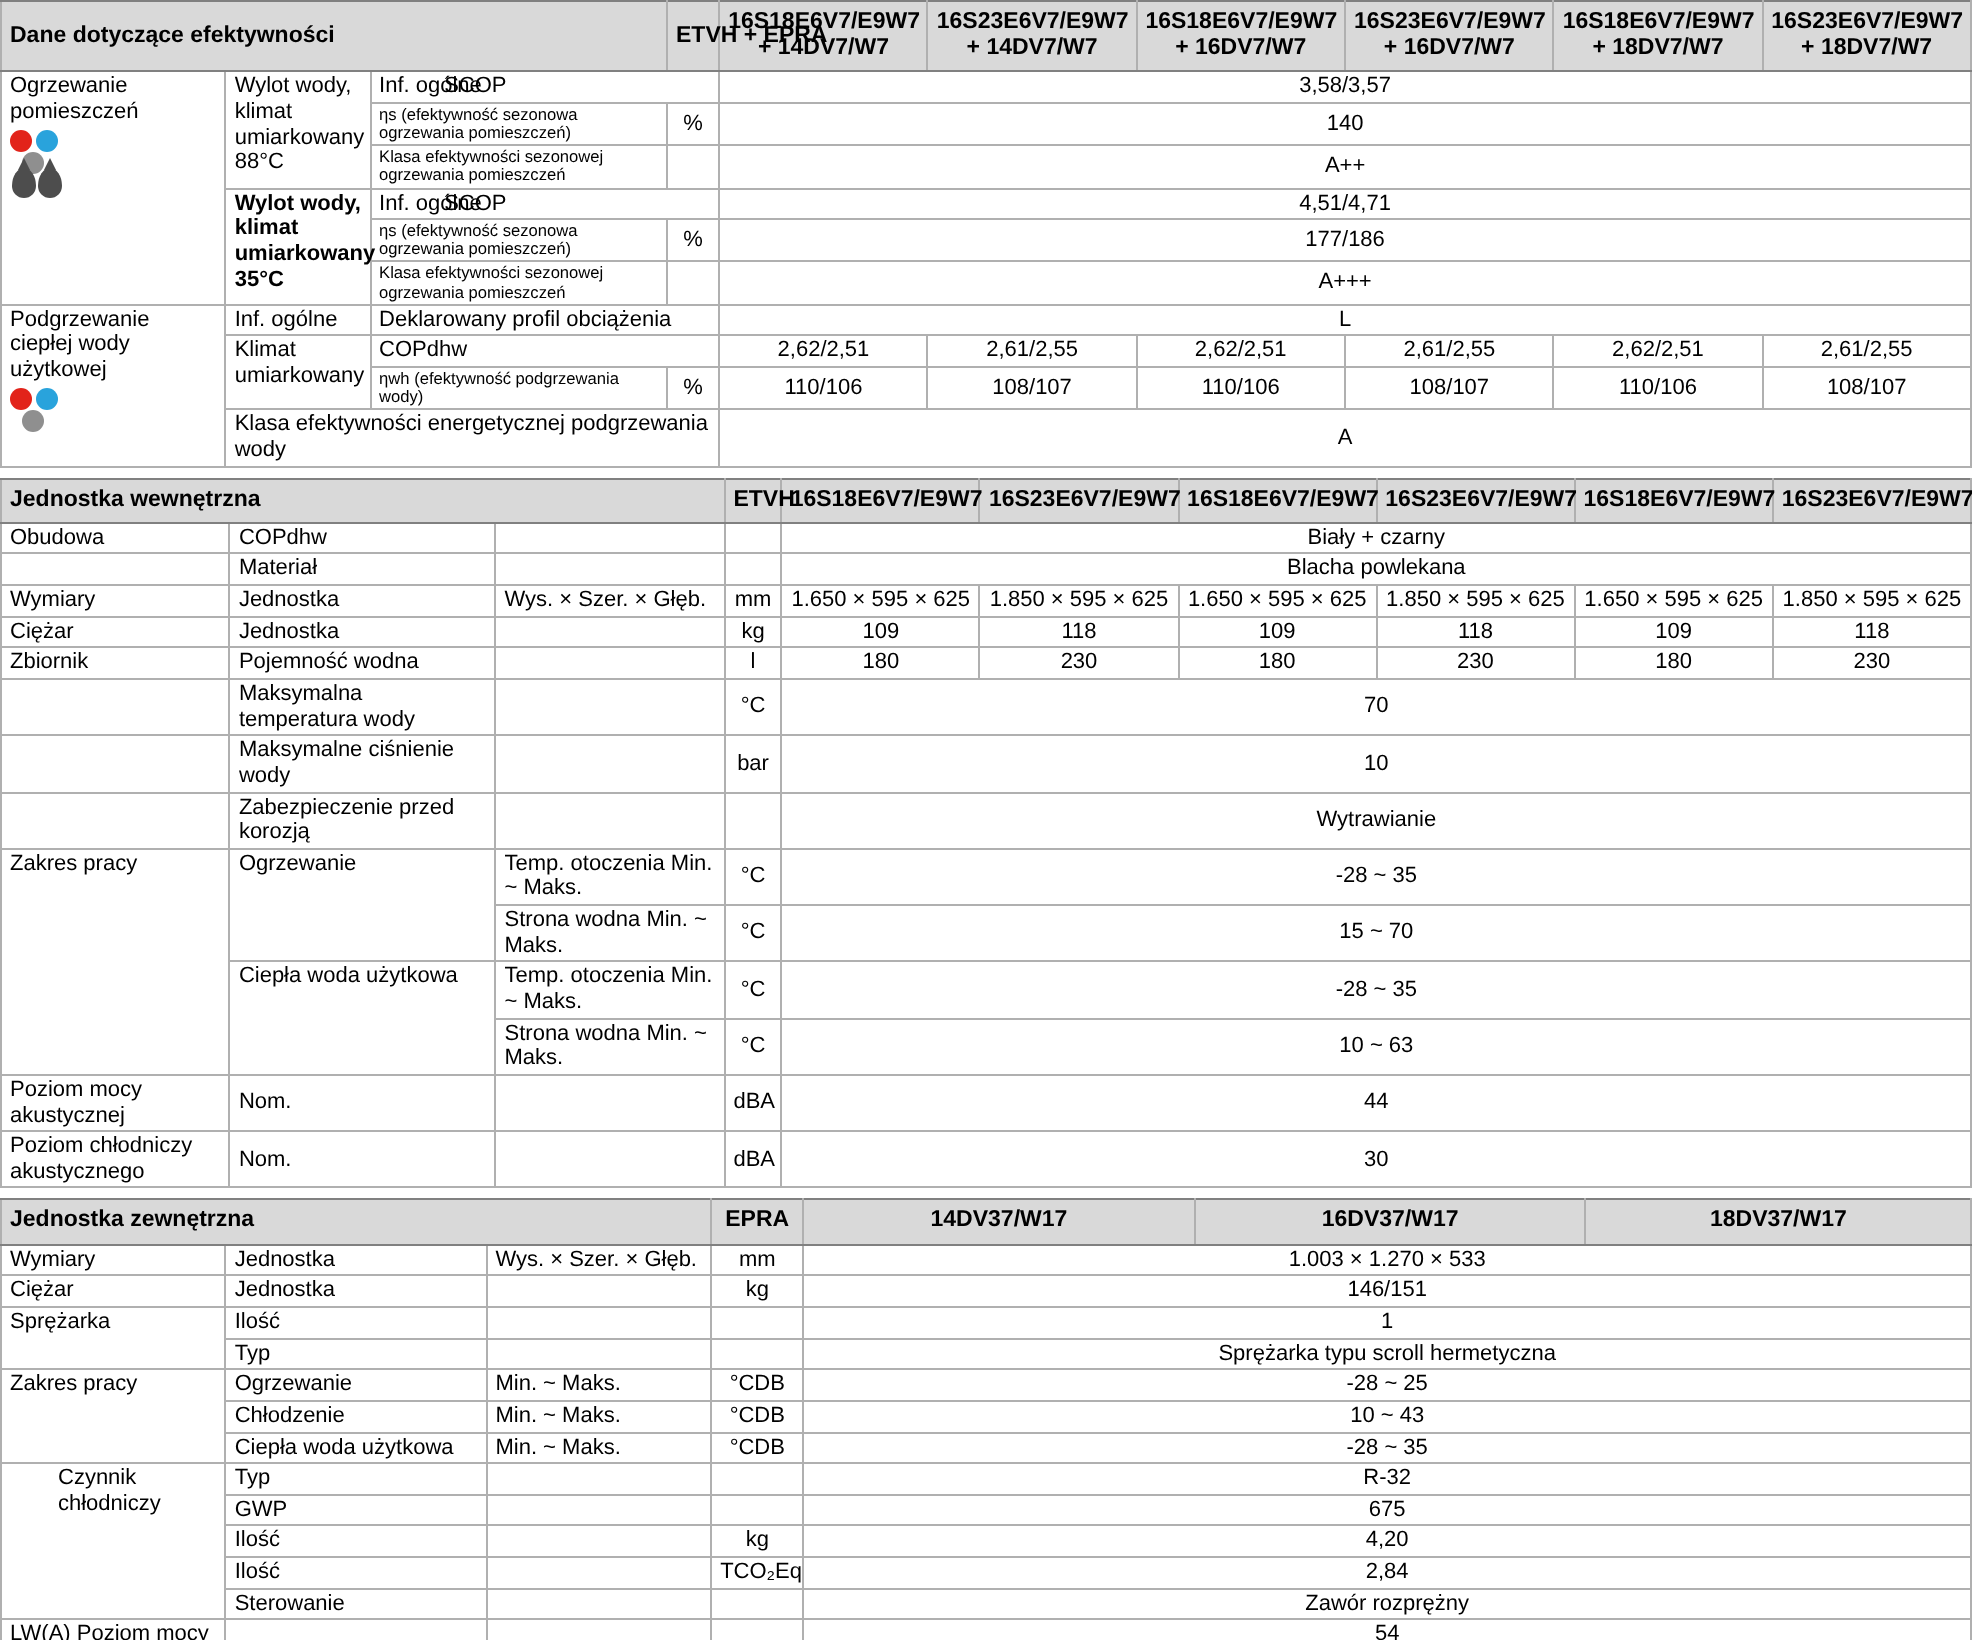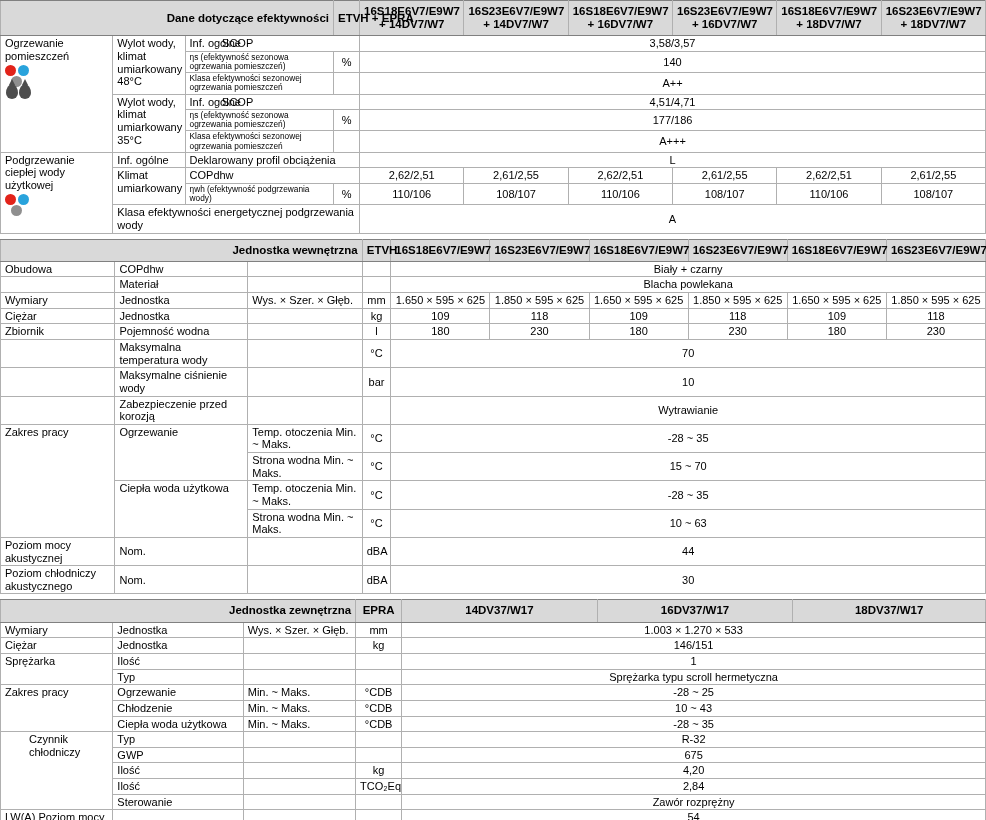--- a/index.html
+++ b/index.html
@@ -21,21 +21,20 @@
     line-height:1.15;
     background:#ffffff;
   }
   .hdr td{
     background:#d9d9d9;
     font-weight:bold;
     border-top:1px solid #808080;
     border-bottom:1px solid #808080;
     font-size:11.5px;
     padding:4px 4px;
-    text-align:right;
   }
   .hdr td.center{text-align:center;}
   .center{text-align:center;}
   .tiny{font-size:8.3px;line-height:1.1;}
   .small{font-size:11px;}
   .sec-gap td{border:none;height:5px;padding:0;background:#ffffff;}
   
   .icons{
     display:block;
     width:46px;
@@ -111,42 +110,42 @@
     <td rowspan="6" style="vertical-align:top;">
       <div>Ogrzewanie pomieszczeń</div>
       <span class="icons">
         <span class="dot red"></span>
               <span class="dot blue"></span>
               <span class="dot grey"></span>
         <span class="drop d1"></span>
               <span class="drop d2"></span>
       </span>
     </td>
-    <td rowspan="3" style="vertical-align:top;">Wylot wody, klimat umiarkowany 48°C</td>
+    <td rowspan="3" style="vertical-align:top;">Wylot wody, klimat umiarkowany 88°C</td>
     <td colspan="2">
       <span>Inf. ogólne</span>
     </td>
     <td colspan="6" class="center">
       <span style="float:left;margin-left:-142px;position:relative;">SCOP</span>
       <span>3,58/3,57</span>
     </td>
   </tr>
   <tr>
     <td class="tiny">ηs (efektywność sezonowa ogrzewania pomieszczeń)</td>
     <td class="center">%</td>
     <td colspan="6" class="center">140</td>
   </tr>
   <tr>
     <td class="tiny">Klasa efektywności sezonowej ogrzewania pomieszczeń</td>
     <td></td>
     <td colspan="6" class="center">A++</td>
   </tr>
 
   <tr>
-    <td rowspan="3" style="vertical-align:top;">Wylot wody, klimat umiarkowany 35°C</td>
+    <td rowspan="3" style="vertical-align:top;font-weight:bold;">Wylot wody, klimat umiarkowany 35°C</td>
     <td colspan="2">
       <span>Inf. ogólne</span>
     </td>
     <td colspan="6" class="center">
       <span style="float:left;margin-left:-142px;position:relative;">SCOP</span>
       <span>4,51/4,71</span>
     </td>
   </tr>
   <tr>
     <td class="tiny">ηs (efektywność sezonowa ogrzewania pomieszczeń)</td>

